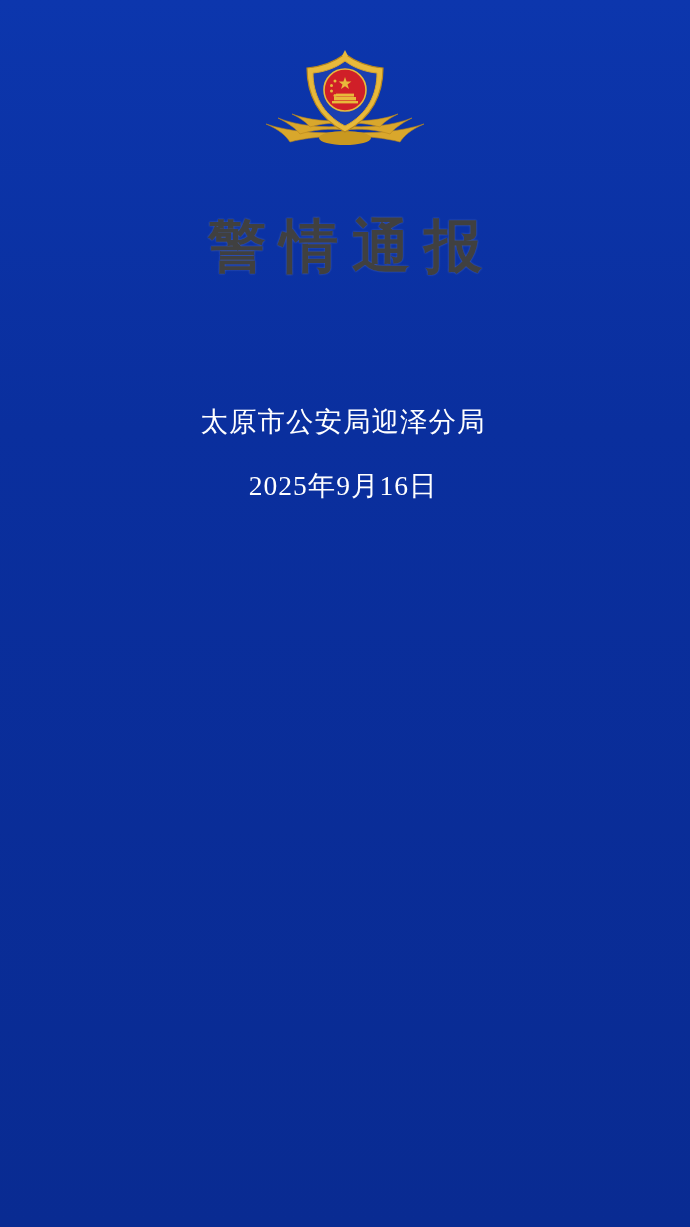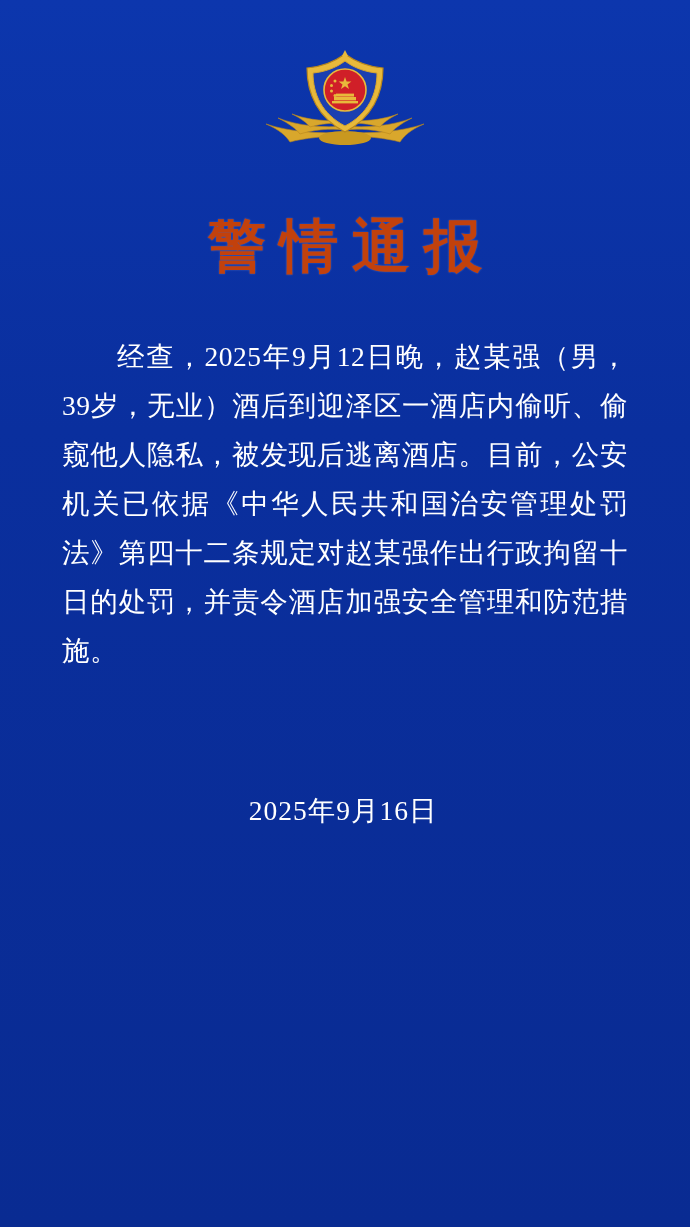--- a/index.html
+++ b/index.html
@@ -41,21 +41,21 @@
   }
 
   
   .title {
     text-align: center;
     font-size: 58px;
     font-weight: bold;
     letter-spacing: 14px;
     text-indent: 14px;
     margin-top: 42px;
-    color: #c2410c;
+    color: #404040;
     text-shadow: 0 0 2px rgba(255,255,255,0.25);
   }
 
   
   .body-text {
     margin-top: 46px;
     font-size: 27.5px;
     line-height: 49px;
     letter-spacing: 0.5px;
     text-align: justify;
@@ -122,20 +122,20 @@
         </g>
 
         <path d="M95 2 L98 8 L92 8 Z" fill="#e8b93b"></path>
       </svg>
     </div>
   </div>
 
   <div class="title">警情通报</div>
 
   <div class="body-text">
-    <p class="para">经查，2025年9月12日晚，赵某强（男，39岁，无业）酒后到迎泽区一酒店内偷听、偷窥他人隐私，被发现后逃离酒店。目前，公安机关已依据《中华人民共和国治安管理处罚法》第四十二条规定对赵某强作出行政拘留十日的处罚，并责令酒店加强安全管理和防范措施。</p>
   </div>
 
   <div class="signature">
+    <div class="sig-org">太原市公安局迎泽分局</div>
     <div class="sig-date">2025年9月16日</div>
   </div>
 
 </div>
 
 </body></html>

